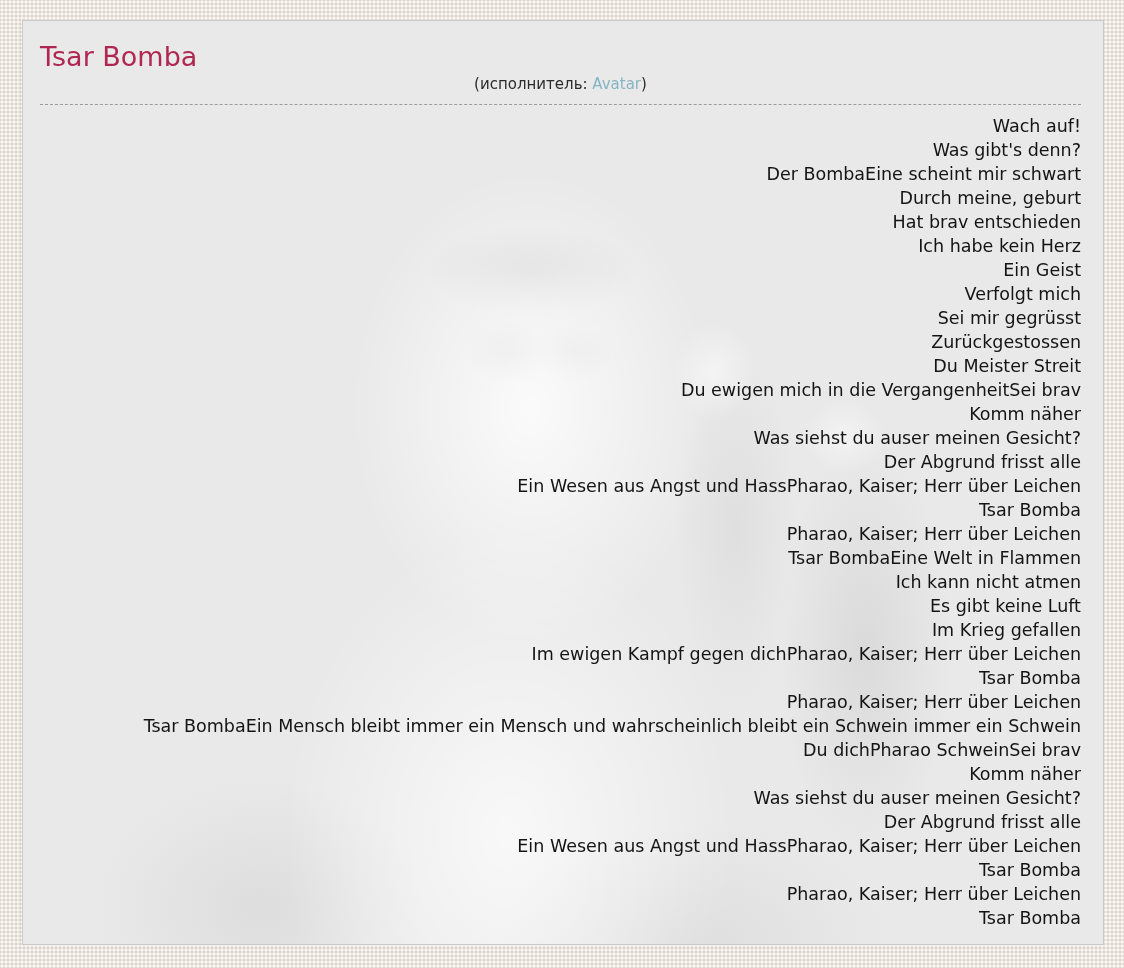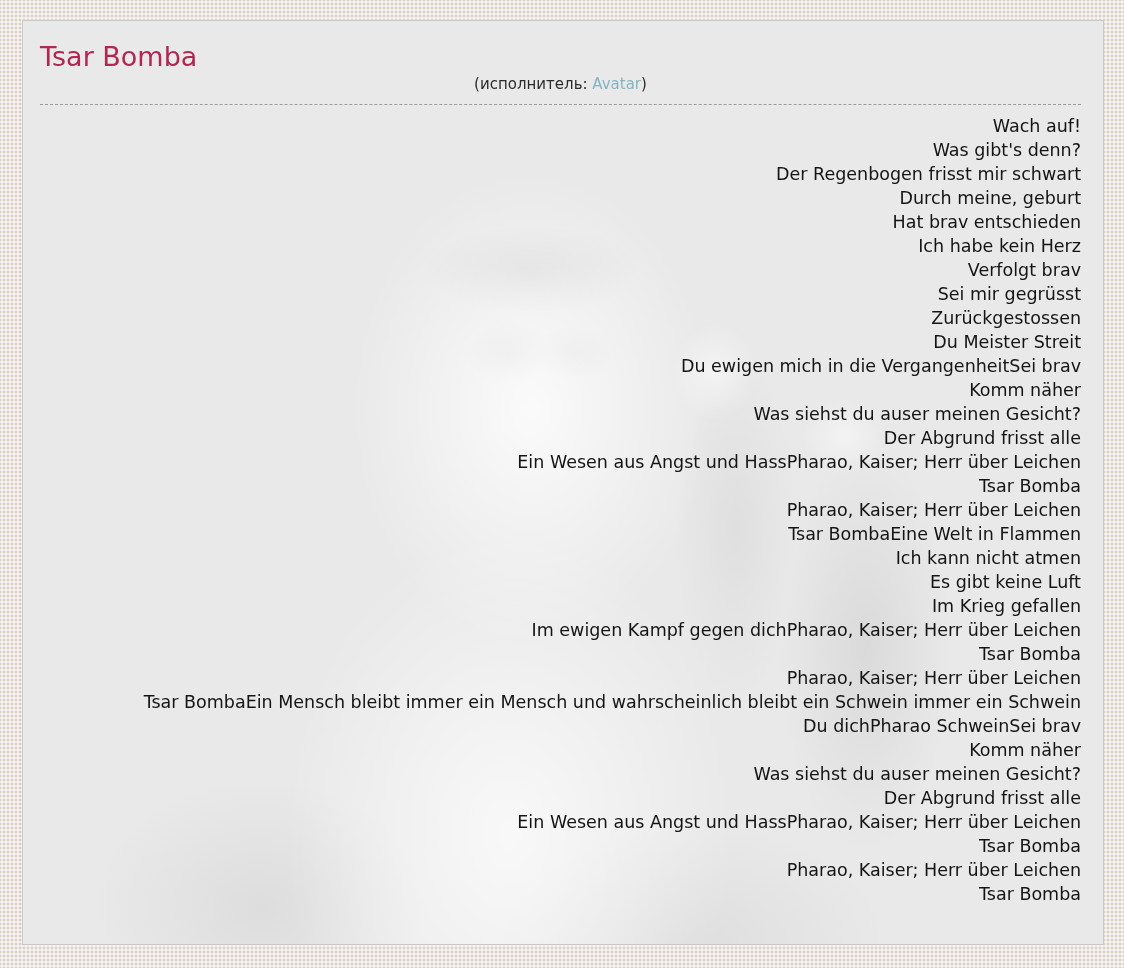--- a/index.html
+++ b/index.html
@@ -97,25 +97,26 @@
 
 <div class="page">
   <div class="card">
     <div class="bg-photo"></div>
     <div class="content">
       <h1 class="song-title">Tsar Bomba</h1>
       <div class="artist-line"><span>(исполнитель: </span><a>Avatar</a><span>)</span></div>
       <div class="lyrics">
           <div class="lyric-line">Wach auf!</div>
           <div class="lyric-line">Was gibt's denn?</div>
-          <div class="lyric-line">Der Regenbogen frisst mir schwart</div>
+          <div class="lyric-line">Der BombaEine scheint mir schwart</div>
           <div class="lyric-line">Durch meine, geburt</div>
           <div class="lyric-line">Hat brav entschieden</div>
           <div class="lyric-line">Ich habe kein Herz</div>
-          <div class="lyric-line">Verfolgt brav</div>
+          <div class="lyric-line">Ein Geist</div>
+          <div class="lyric-line">Verfolgt mich</div>
           <div class="lyric-line">Sei mir gegrüsst</div>
           <div class="lyric-line">Zurückgestossen</div>
           <div class="lyric-line">Du Meister Streit</div>
           <div class="lyric-line">Du ewigen mich in die VergangenheitSei brav</div>
           <div class="lyric-line">Komm näher</div>
           <div class="lyric-line">Was siehst du auser meinen Gesicht?</div>
           <div class="lyric-line">Der Abgrund frisst alle</div>
           <div class="lyric-line">Ein Wesen aus Angst und HassPharao, Kaiser; Herr über Leichen</div>
           <div class="lyric-line">Tsar Bomba</div>
           <div class="lyric-line">Pharao, Kaiser; Herr über Leichen</div>

